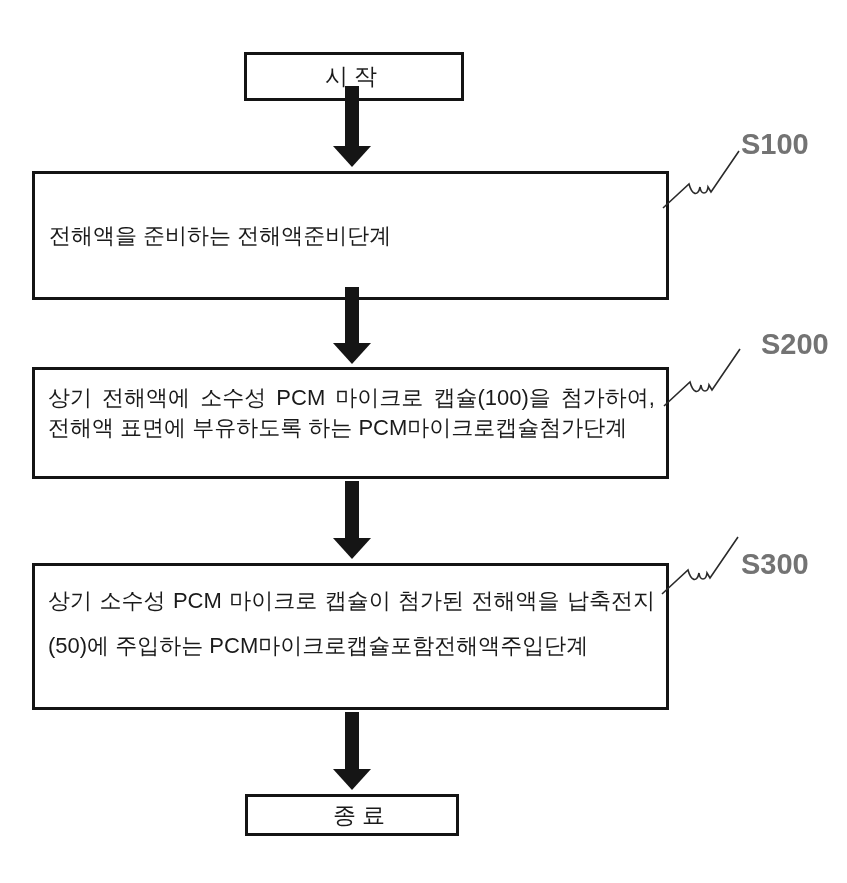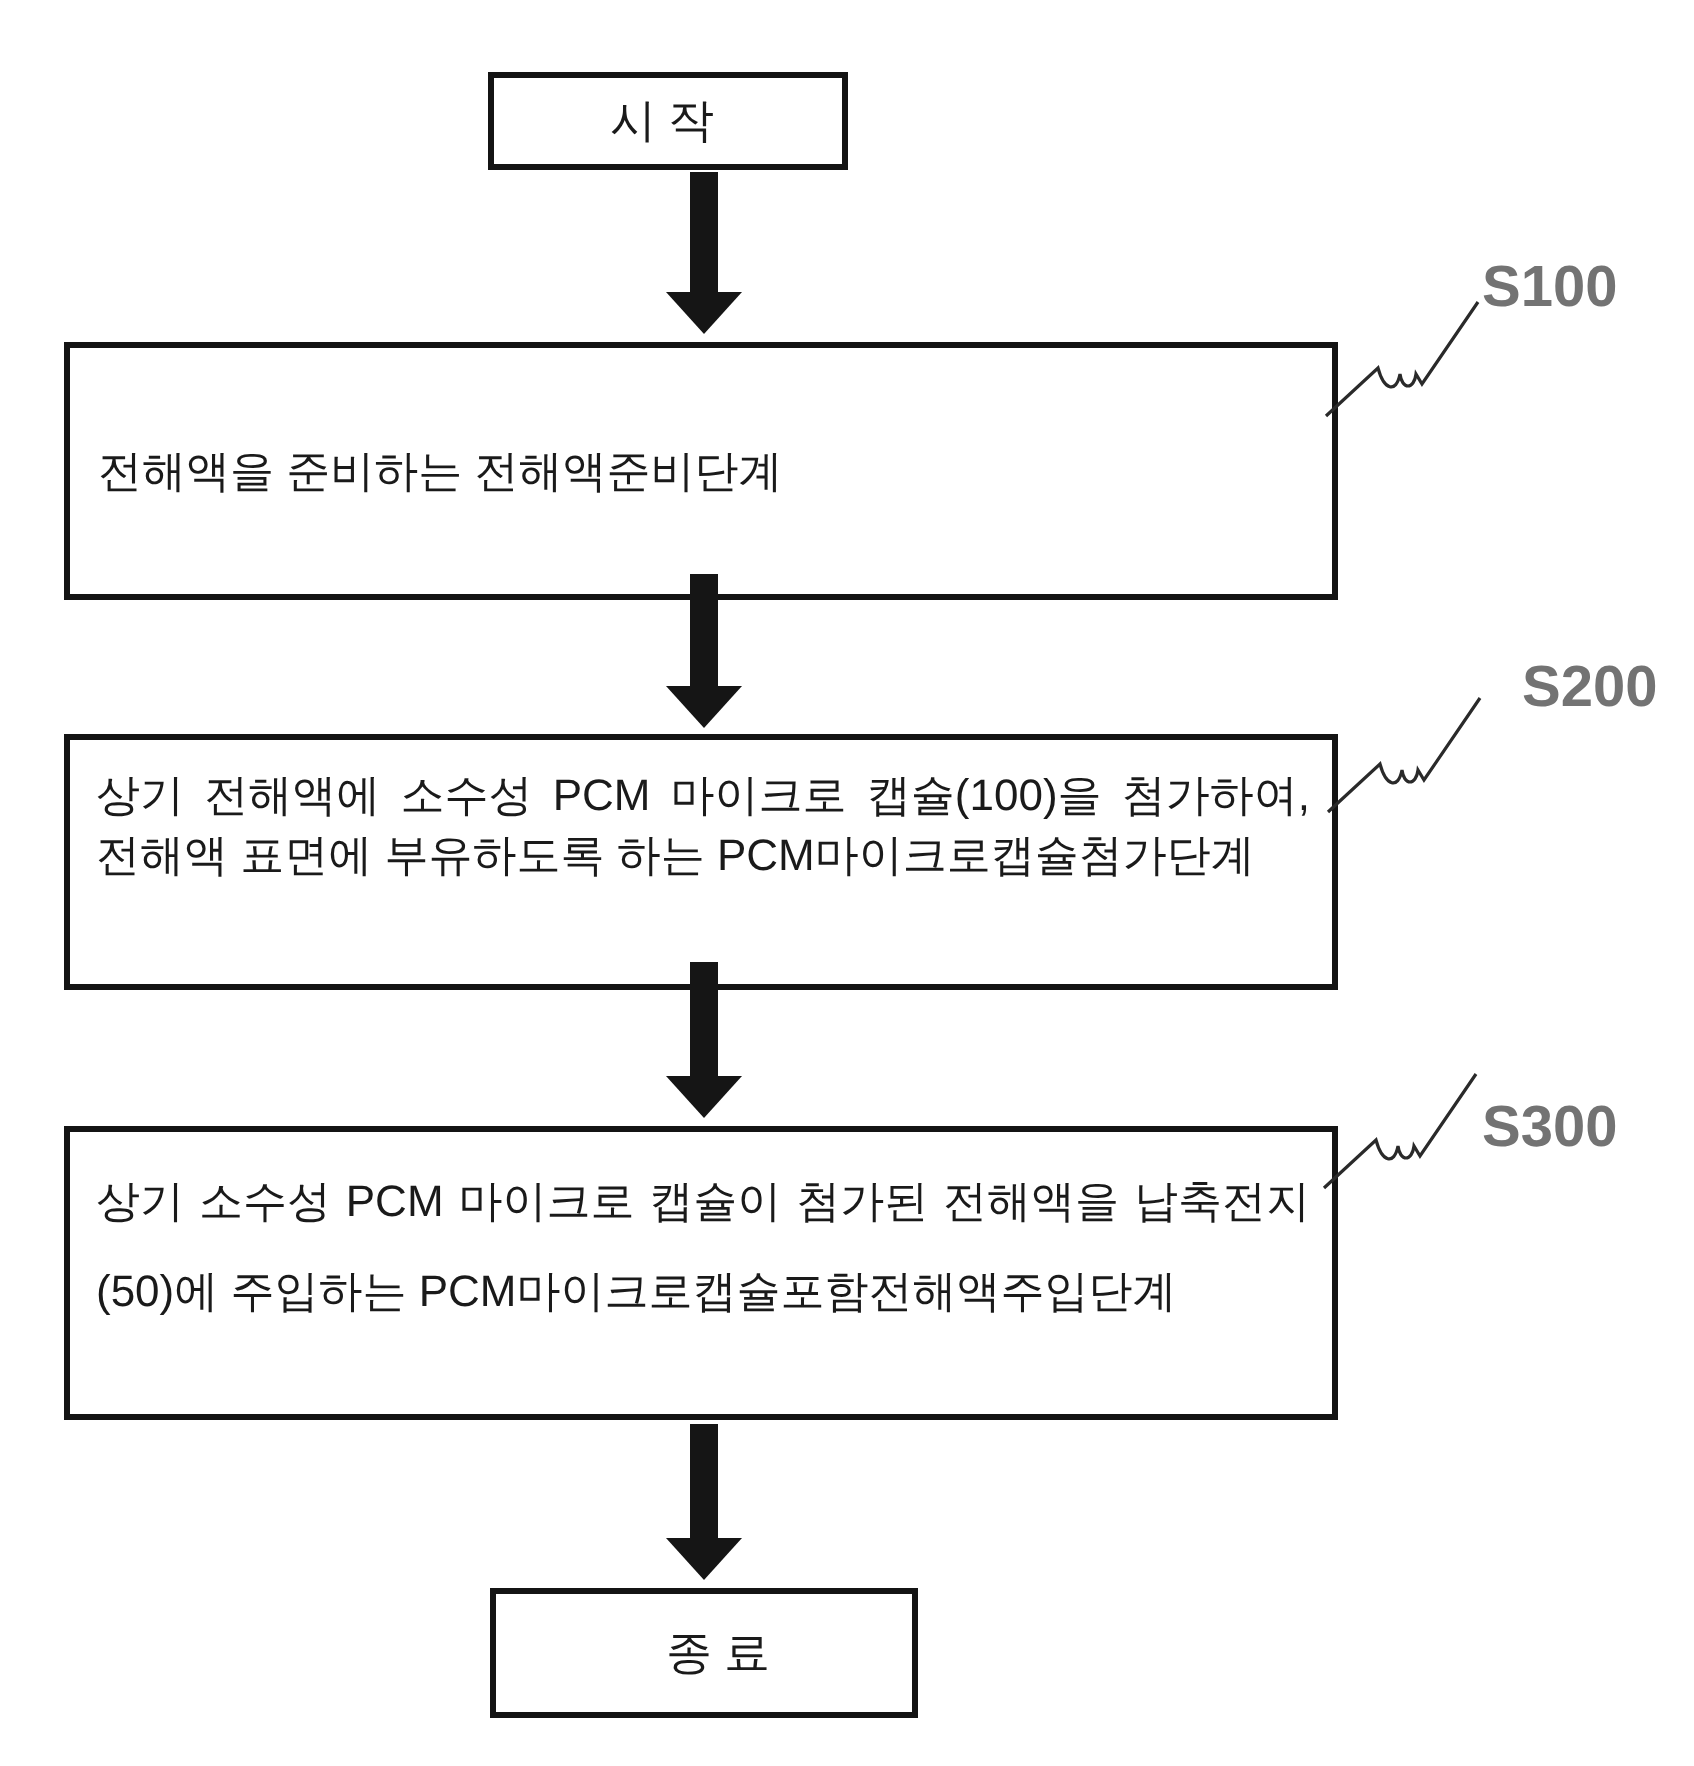--- a/index.html
+++ b/index.html
@@ -23,31 +23,31 @@
     box-sizing: border-box;
   }
   .terminal {
     display: flex;
     align-items: center;
     justify-content: center;
     font-size: 23px;
     letter-spacing: 6px;
     color: #1a1a1a;
   }
-  .terminal-start { left: 244px; top: 36px;  width: 180px; height: 49px; text-align: center; }
-  .terminal-end   { left: 245px; top: 794px; width: 214px; height: 65px; padding-left: 20px; }
+  .terminal-start { left: 244px; top: 52px;  width: 220px; height: 49px; text-align: center; }
+  .terminal-end   { left: 245px; top: 794px; width: 214px; height: 42px; padding-left: 20px; }
 
   .step { left: 32px; width: 637px; font-size: 22px; color: #1a1a1a; }
   .step-1 {
     top: 171px; height: 129px;
     display: flex; align-items: center;
     padding: 0 14px;
   }
   .step-2 {
-    top: 367px; height: 128px;
+    top: 367px; height: 112px;
     padding: 13px 11px 0 13px;
     line-height: 30px;
     text-align: justify;
   }
   .step-3 {
     top: 563px; height: 147px;
     padding: 12px 11px 0 13px;
     line-height: 45px;
     text-align: justify;
   }

